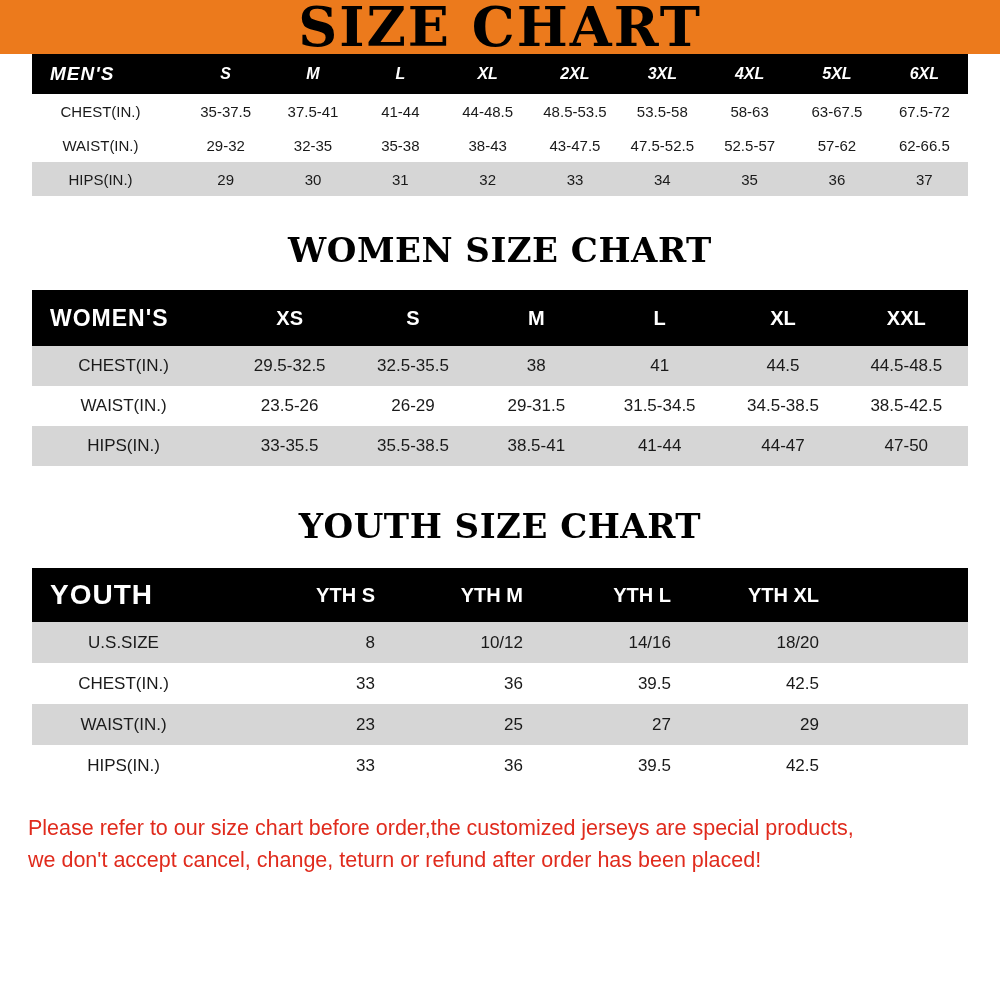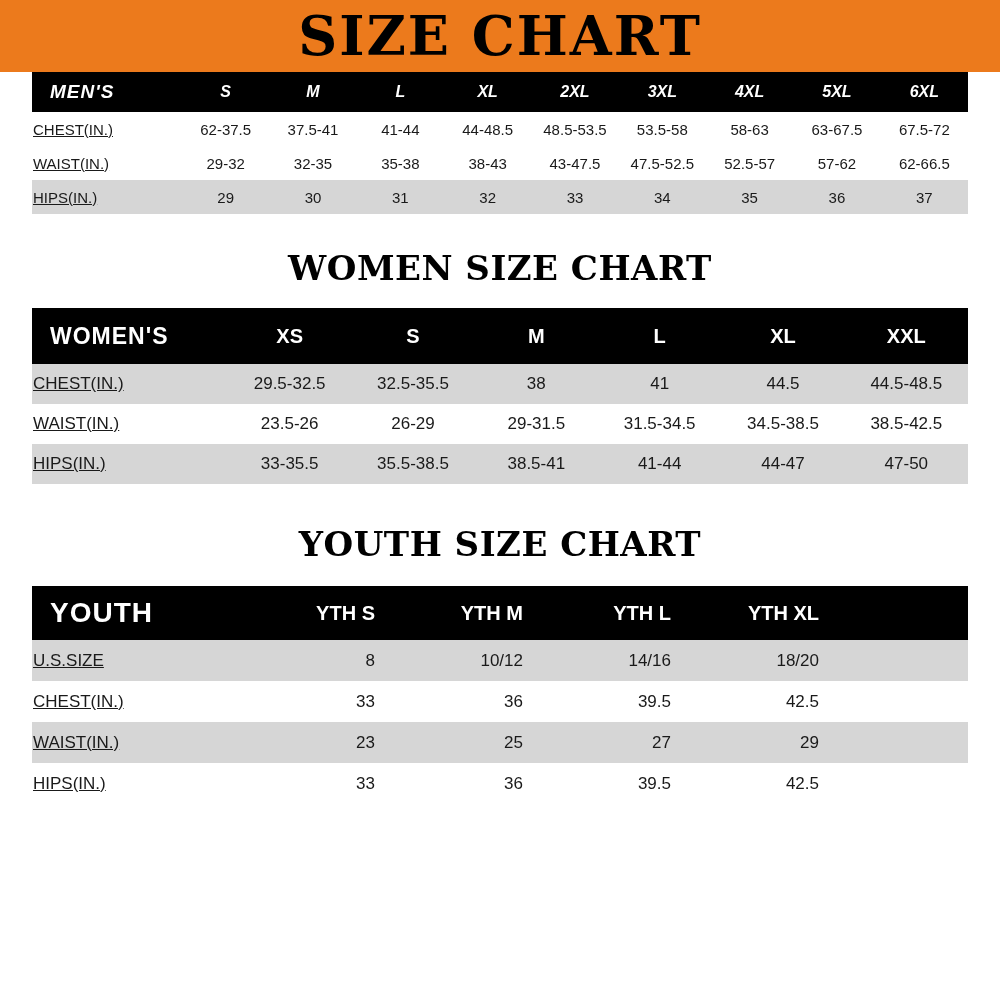--- a/index.html
+++ b/index.html
@@ -72,24 +72,23 @@
   thead th.rowlabel {
     text-align: left;
     padding-left: 18px;
     letter-spacing: 1px;
   }
   tbody td {
     text-align: center;
     color: #1a1a1a;
   }
   tbody td.rowlabel {
-    text-align: left;
+    text-align: center;
     padding-right: 14px;
     color: #1a1a1a;
-    text-decoration: underline;
   }
   tbody tr.alt td {
     background: #d6d6d6;
   }
   tbody tr.plain td {
     background: #ffffff;
   }
 
   
   .men-table thead th { font-size: 16px; height: 38px; font-style: italic; }
@@ -156,21 +155,21 @@
           <th>2XL</th>
           <th>3XL</th>
           <th>4XL</th>
           <th>5XL</th>
           <th>6XL</th>
         </tr>
       </thead>
       <tbody>
         <tr class="plain">
           <td class="rowlabel">CHEST(IN.)</td>
-          <td>62-37.5</td>
+          <td>35-37.5</td>
           <td>37.5-41</td>
           <td>41-44</td>
           <td>44-48.5</td>
           <td>48.5-53.5</td>
           <td>53.5-58</td>
           <td>58-63</td>
           <td>63-67.5</td>
           <td>67.5-72</td>
         </tr>
         <tr class="plain">
@@ -307,14 +306,18 @@
           <td class="cell">33</td>
           <td class="cell">36</td>
           <td class="cell">39.5</td>
           <td class="cell">42.5</td>
           <td class="cell"></td>
         </tr>
       </tbody>
     </table>
   </div>
 
+  <div class="note">
+    <div>Please refer to our size chart before order,the customized jerseys are special products,</div>
+    <div>we don't accept cancel, change, teturn or refund after order has been placed!</div>
+  </div>
 
 </div>
 
 </body></html>

